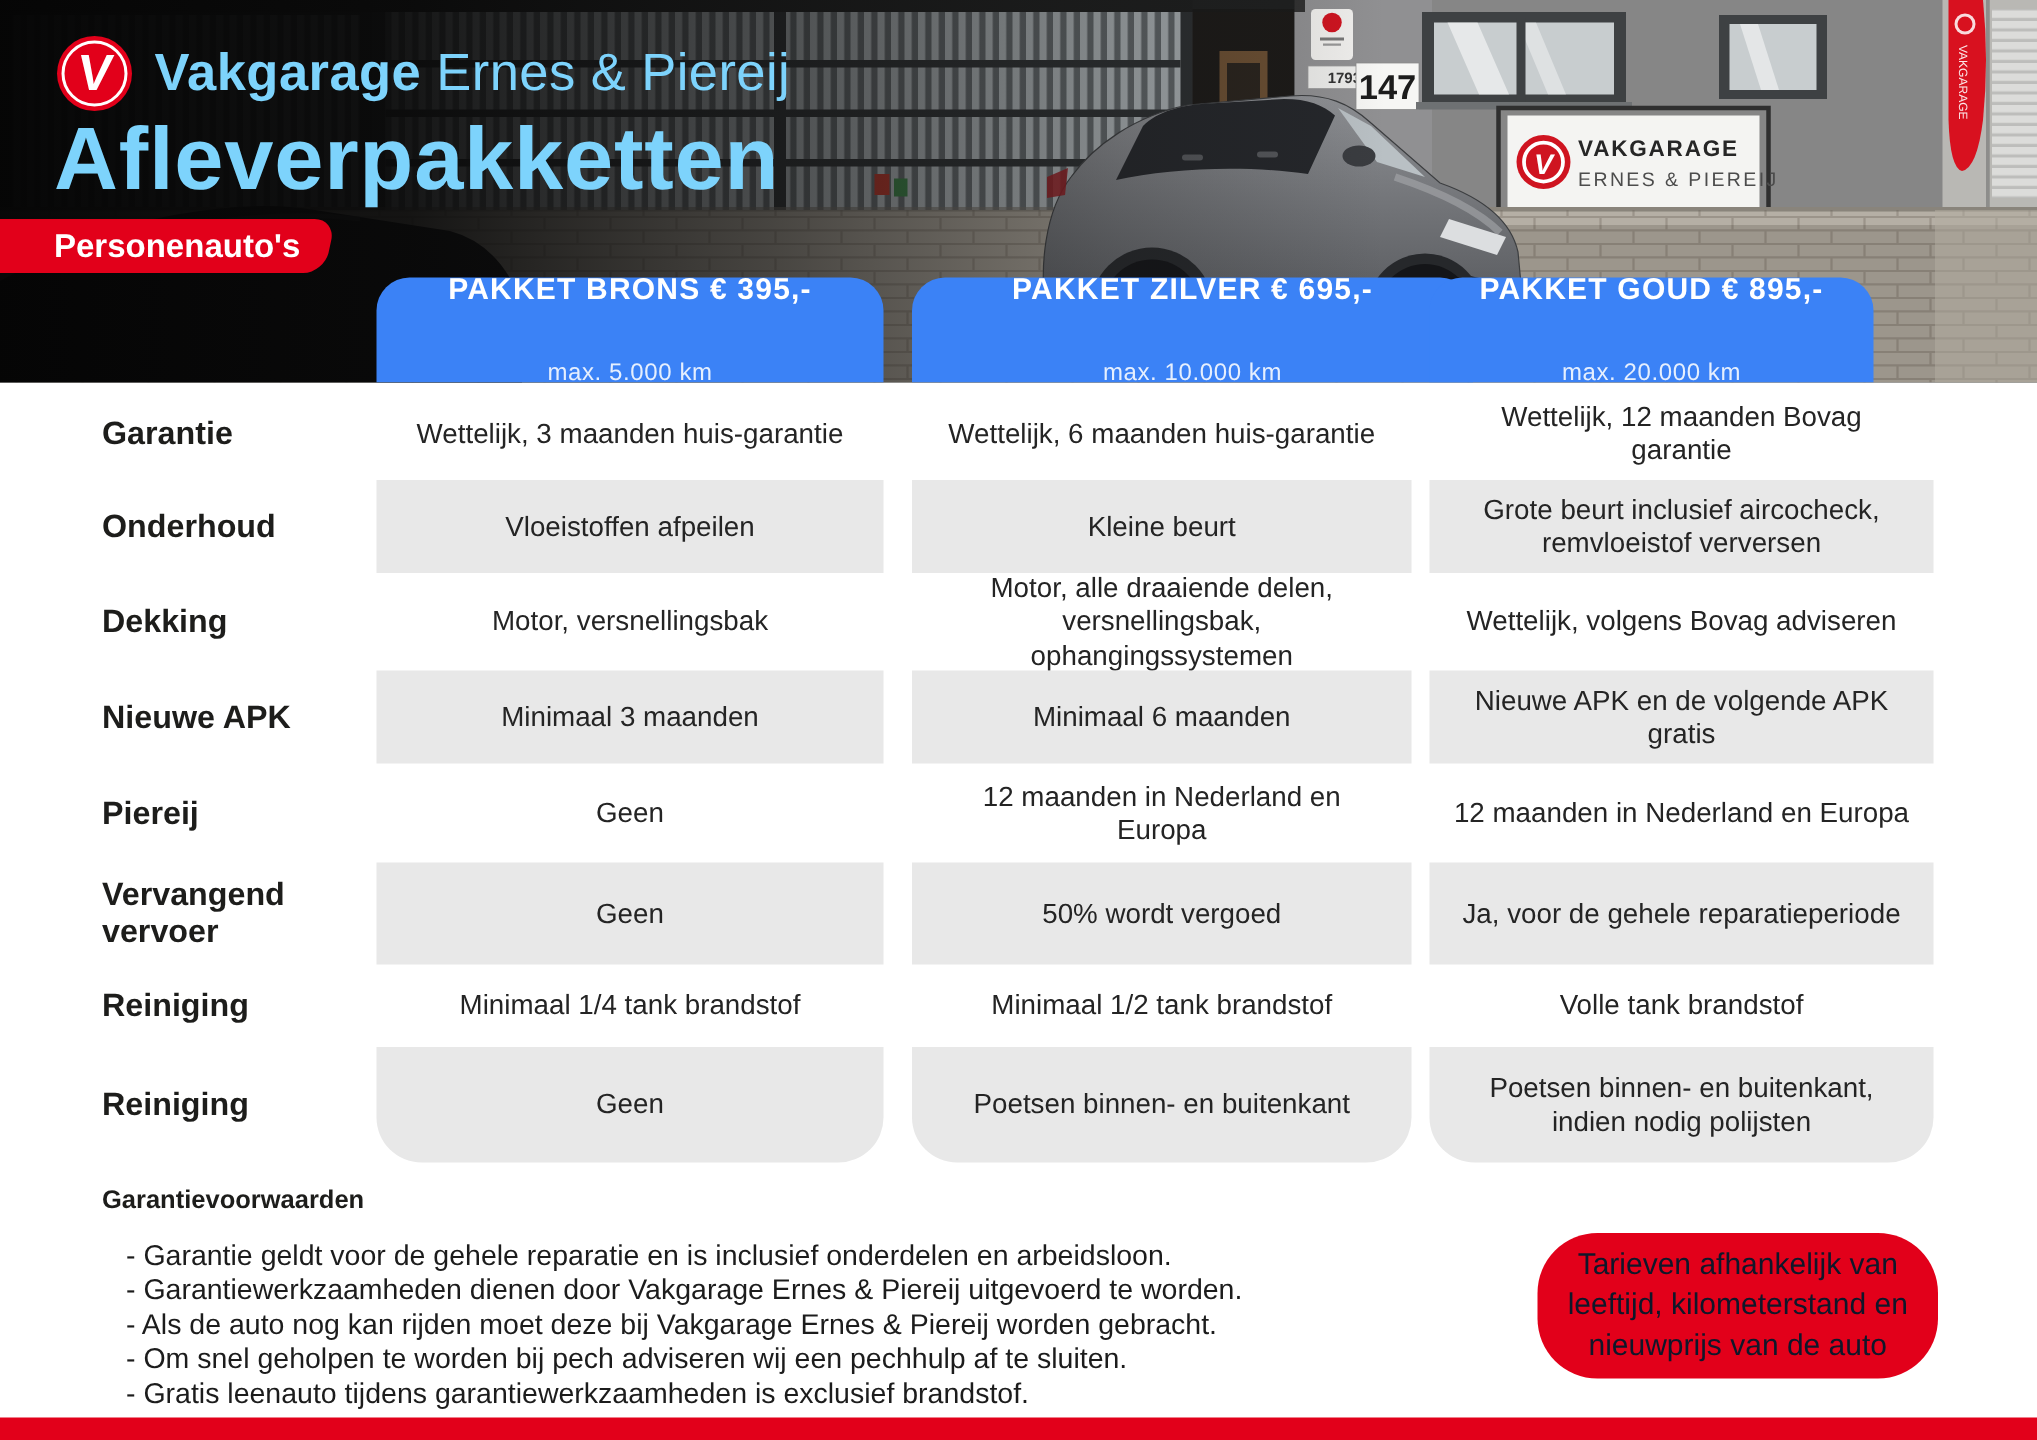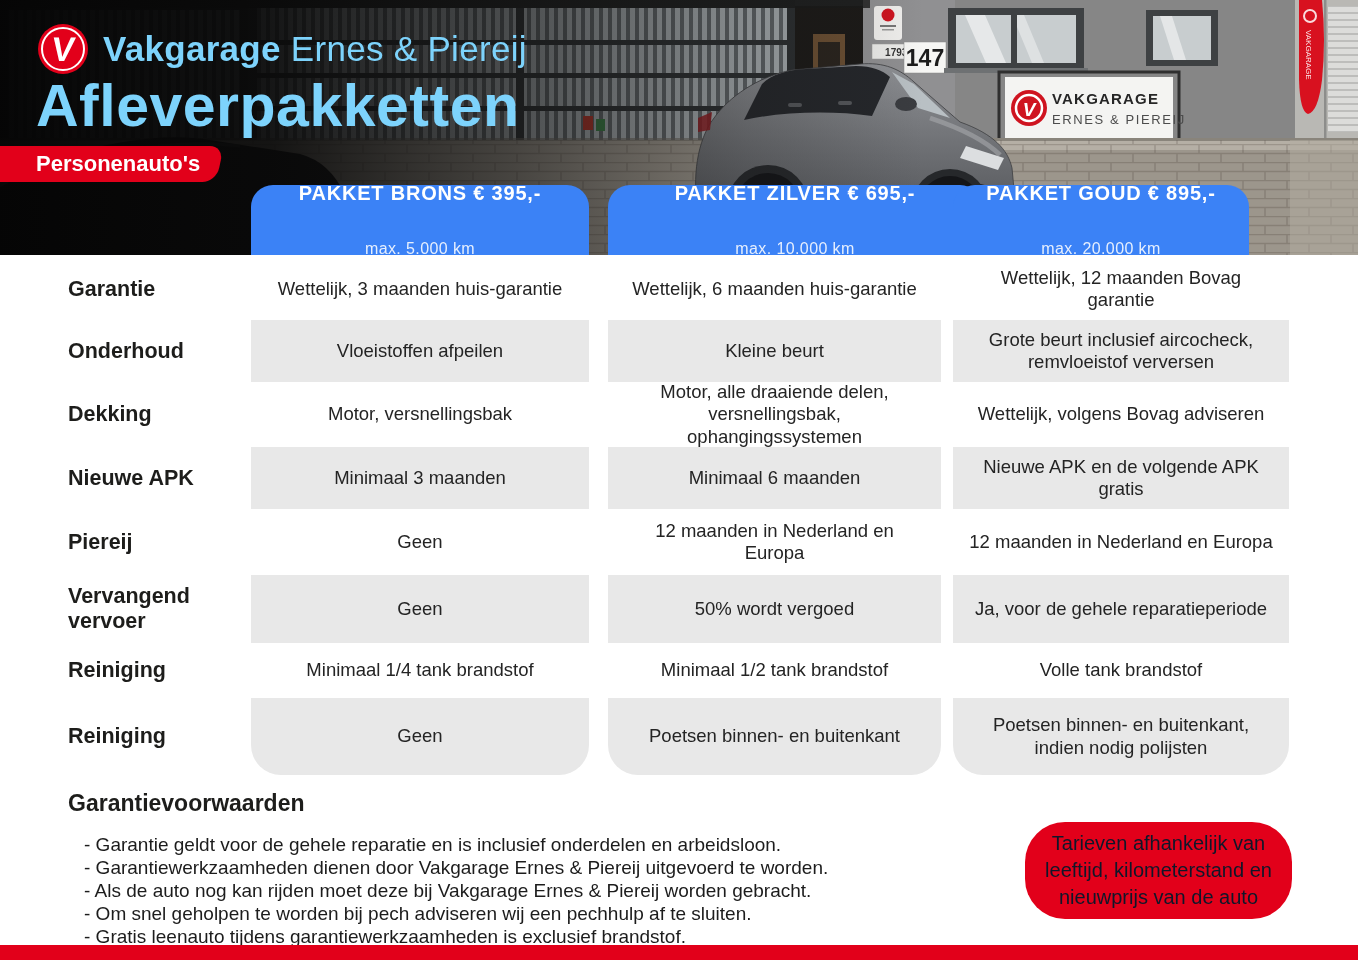--- a/index.html
+++ b/index.html
@@ -39,21 +39,21 @@
   .lab{position:absolute;left:68px;top:0;height:100%;width:180px;display:flex;align-items:center;
        font-weight:bold;font-size:21.5px;line-height:1.15;color:#1d1d1b;}
   .val{position:absolute;top:0;height:100%;display:flex;align-items:center;justify-content:center;
        text-align:center;font-size:18.5px;line-height:1.2;color:#242424;padding:0 16px;box-sizing:border-box;}
   .v1{left:251px;width:338px;} .v2{left:608px;width:333px;} .v3{left:953px;width:336px;}
   .row.gray .val{background:#e8e8e8;}
   .row.last .val{border-radius:0 0 30px 30px;}
 
   
   .conditions{position:absolute;top:790px;left:68px;width:900px;}
-  .conditions h2{margin:0 0 10px 0;font-size:23px;font-weight:bold;color:#1d1d1b;}
+  .conditions h2{margin:0 0 10px 0;font-size:17px;font-weight:bold;color:#1d1d1b;}
   .cond-list{margin:16px;padding:0;list-style:none;font-size:19px;line-height:23px;color:#1c1c1c;}
 
   .note-box{position:absolute;left:1025px;top:822px;width:267px;min-height:92px;background:#e2001a;
             border-radius:40px;color:#0f172a;display:flex;align-items:center;justify-content:center;
             text-align:center;font-size:20px;line-height:1.35;padding:8px 14px;box-sizing:border-box;}
 
   .bottom-bar{position:absolute;left:0;bottom:0;width:1358px;height:15px;background:#e2001a;}
 </style>
 </head>
 <body>

